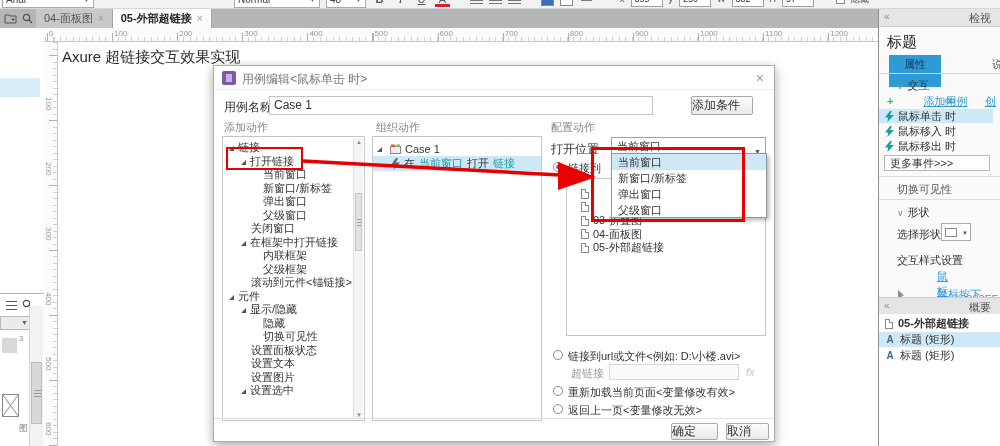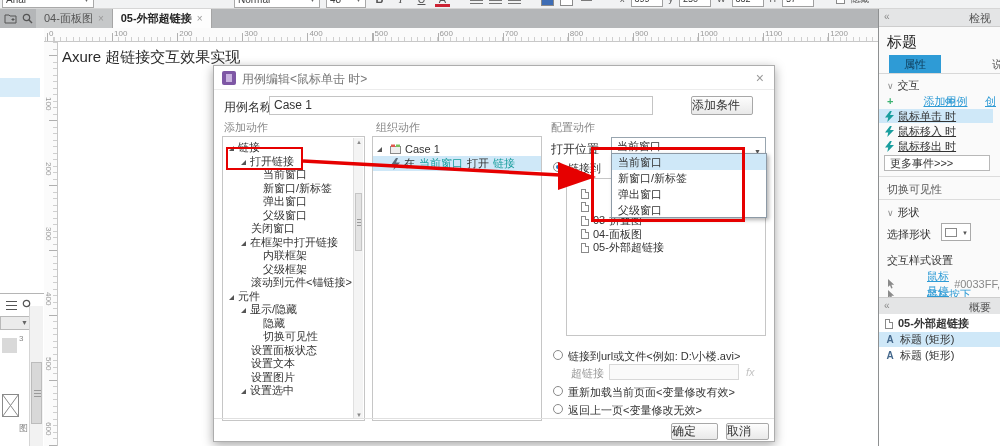--- a/index.html
+++ b/index.html
@@ -98,28 +98,28 @@
   .redbox{position:absolute;border:2px solid #e60000;z-index:10;background:transparent;}
   #redbox2{border-width:3px;}
   #arrow-svg{position:absolute;left:0;top:0;width:1000px;height:446px;z-index:11;pointer-events:none;}
 
   
   #sidebar{position:absolute;left:878px;top:9px;width:122px;height:437px;background:#fafafa;border-left:1px solid #8e9091;overflow:hidden;}
   .panehead{position:absolute;left:0;width:122px;height:18px;background:#e4e5e6;border-bottom:1px solid #cdcdcd;font-size:11px;color:#555;}
   .panehead .chev{position:absolute;left:5px;top:2px;color:#8a8a8a;font-size:10px;}
   .panehead .ptitle{position:absolute;right:10px;top:2px;}
   #insp-name{position:absolute;left:8px;top:24px;font-size:15px;color:#222;}
-  .insptab{position:absolute;top:46px;height:18px;font-size:11px;line-height:18px;text-align:center;}
+  .insptab{position:absolute;top:46px;height:32px;font-size:11px;line-height:18px;text-align:center;}
   #tab-props{left:10px;width:52px;background:#2e9bd6;color:#0d3a57;}
   #tab-notes{left:104px;width:40px;color:#555;}
   #tabline{position:absolute;left:0;top:64px;width:122px;border-bottom:1px solid #d8d8d8;}
-  .sechead{position:absolute;left:8px;font-size:11px;color:#333;}
+  .sechead{position:absolute;left:18px;font-size:11px;color:#333;}
   .sechead .chev{color:#8a8a8a;margin-right:4px;font-size:9px;}
   .bluelink{color:#2e9bd5;text-decoration:underline;margin-left:28px;}
-  .evrow{position:absolute;left:0;width:114px;height:14px;display:flex;align-items:center;gap:4px;padding-left:6px;font-size:11px;text-decoration:underline;}
+  .evrow{position:absolute;left:0;width:114px;height:14px;display:flex;align-items:center;gap:4px;padding-left:6px;font-size:11px;}
   .evrow.sel{background:#cfe8f8;}
   #more-events{position:absolute;left:5px;top:146px;width:106px;height:16px;background:#fff;border:1px solid #b8b8b8;font-size:11px;line-height:14px;padding-left:5px;color:#333;}
   .divline{position:absolute;left:0;width:122px;border-bottom:1px solid #dcdcdc;}
   #shape-combo{position:absolute;left:62px;top:214px;width:30px;height:18px;background:#fff;border:1px solid #aaa;}
   #shape-combo .shp{position:absolute;left:3px;top:4px;width:12px;height:9px;border:1px solid #8a8a8a;background:#fff;}
   #shape-combo .caret{position:absolute;right:2px;top:6px;font-size:6px;color:#555;}
   .cursicon{flex:none;}
   #outline-body{position:absolute;left:0;top:305px;width:122px;bottom:0;background:#fff;}
   .olrow{position:absolute;left:0;width:122px;height:15px;display:flex;align-items:center;gap:5px;padding-left:6px;font-size:11px;}
   .olrow.sel{background:#cfe8f8;}

